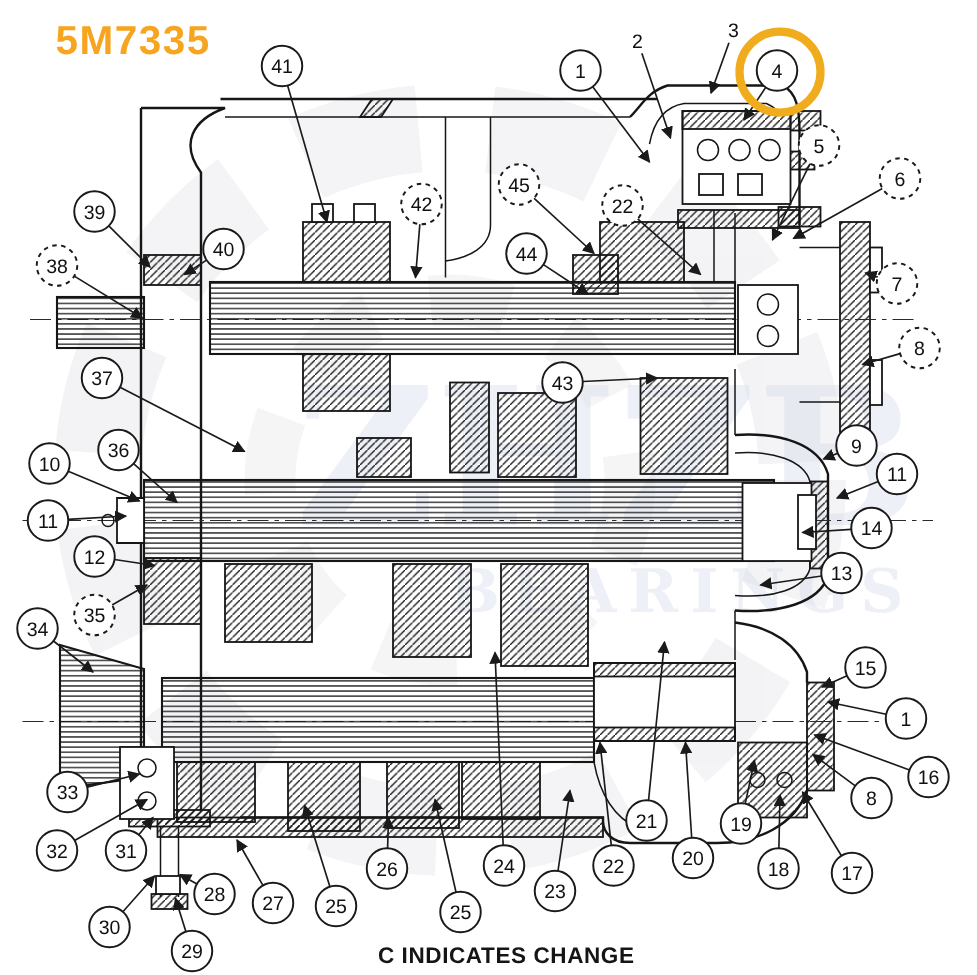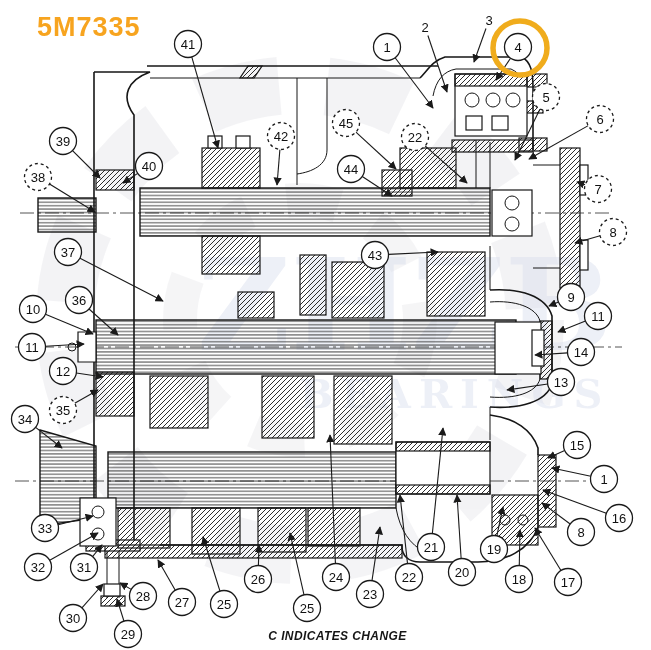--- a/index.html
+++ b/index.html
@@ -1,22 +1,22 @@
 <!DOCTYPE html>
 <html><head>
 <meta charset="utf-8">
 <style>
   html,body{margin:0;padding:0;background:#ffffff;}
   .page{position:relative;width:651px;height:650px;background:#ffffff;overflow:hidden;
         font-family:"Liberation Sans",sans-serif;}
   .part-number{position:absolute;left:37px;top:12px;font-size:27px;font-weight:600;
         letter-spacing:1px;color:#F7A41F;}
   .footnote{position:absolute;left:24px;top:629px;width:627px;text-align:center;
-        font-size:12px;font-weight:700;letter-spacing:0.4px;color:#151515;
-        font-family:"Liberation Sans",sans-serif;font-style:italic;}
+        font-size:15px;font-weight:700;letter-spacing:0.4px;color:#151515;
+        font-family:"Liberation Sans",sans-serif;}
   svg{position:absolute;left:0;top:0;}
   .outline{fill:none;stroke:#161616;stroke-width:1.6;}
   .thin{fill:none;stroke:#161616;stroke-width:1;}
   .hatched{fill:url(#hatch);stroke:#161616;stroke-width:1.2;}
   .splined{fill:url(#splines);stroke:#161616;stroke-width:1.4;}
   .whitepart{fill:#ffffff;stroke:#161616;stroke-width:1.2;}
   .centerline{fill:none;stroke:#2a2a2a;stroke-width:0.8;stroke-dasharray:14 4 3 4;}
   .leader{stroke:#1a1a1a;stroke-width:1.1;fill:none;}
   .co-circle{fill:#ffffff;stroke:#1a1a1a;stroke-width:1.3;}
   .co-circle.dotted{stroke-dasharray:3 3;}

